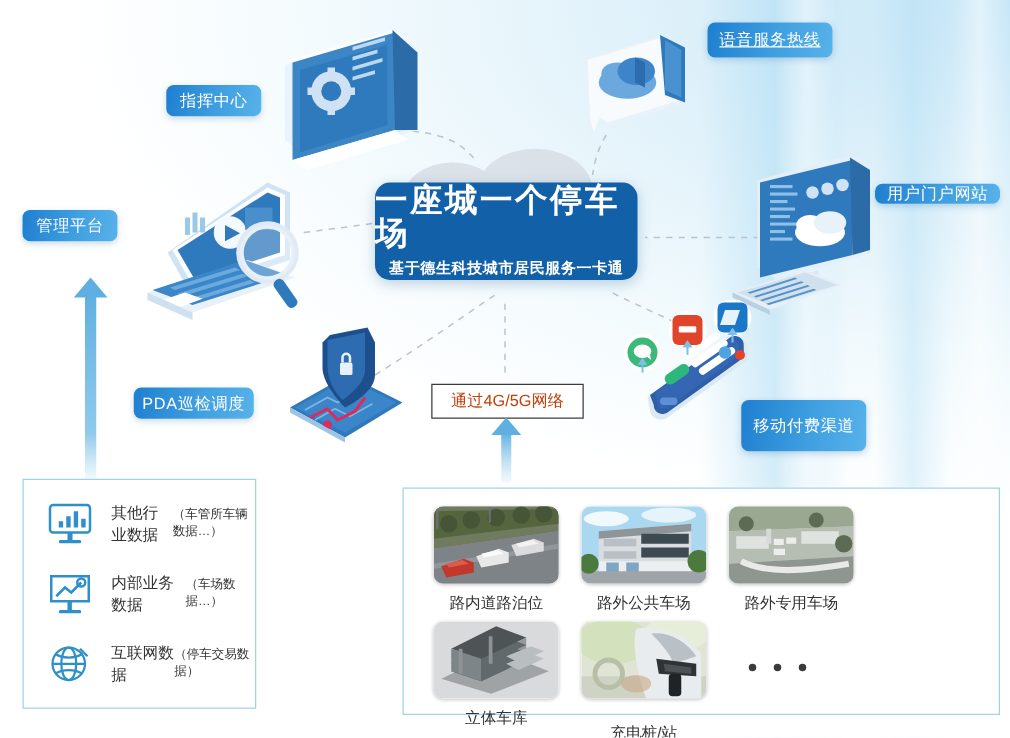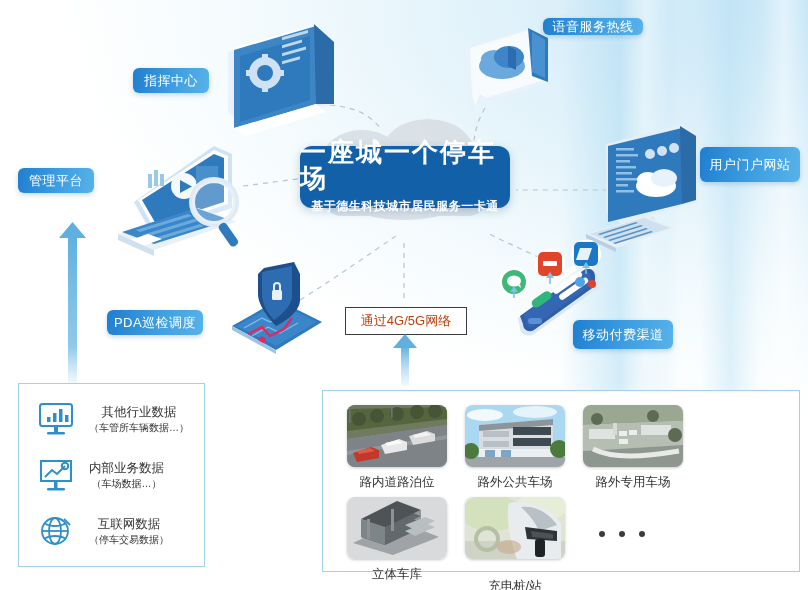--- a/index.html
+++ b/index.html
@@ -50,21 +50,21 @@
   .netbox{
     position:absolute;background:#fff;border:1.5px solid #3c3c3c;
     display:flex;align-items:center;justify-content:center;
     font-size:13px;color:#c2410c;white-space:nowrap;
   }
 
   
   .panel{position:absolute;border:1.5px solid #9fd3ea;background:#fff;}
   .src-row{position:absolute;display:flex;align-items:center;}
   .src-icon{width:46px;height:42px;flex:0 0 46px;display:flex;align-items:center;justify-content:center;}
-  .src-text{margin-left:10px;display:flex;flex-direction:column;align-items:center;}
+  .src-text{margin-left:10px;display:flex;flex-direction:row;align-items:center;}
   .src-t1{font-size:12.5px;color:#333;line-height:1.45;}
   .src-t2{font-size:10px;color:#333;line-height:1.45;}
 
   
   .thumb-wrap{position:absolute;display:flex;flex-direction:column;align-items:center;}
   .thumb{width:100px;height:62px;border-radius:8px;overflow:hidden;position:relative;
     box-shadow:0 1px 3px rgba(0,0,0,.22);}
   .thumb-label{margin-top:7px;font-size:12.5px;color:#333;white-space:nowrap;}
   .dots{position:absolute;display:flex;gap:14px;align-items:center;}
   .dots i{width:6px;height:6px;border-radius:50%;background:#3b3b3b;display:block;}
@@ -265,41 +265,41 @@
   <svg class="cloud-main" style="left:300px;top:108px;" width="210" height="140">
     <g fill="#d7dee4" opacity=".85">
       <ellipse cx="104" cy="70" rx="82" ry="42"></ellipse>
       <ellipse cx="62" cy="52" rx="40" ry="30"></ellipse>
       <ellipse cx="128" cy="44" rx="46" ry="33"></ellipse>
       <ellipse cx="160" cy="66" rx="38" ry="28"></ellipse>
       <rect x="22" y="66" width="166" height="42" rx="20"></rect>
     </g>
   </svg>
 
-  <div class="banner" style="left:300px;top:146px;width:210px;height:62px;">
+  <div class="banner" style="left:300px;top:146px;width:210px;height:78px;">
     <div class="banner-title">一座城一个停车场</div>
     <div class="banner-sub">基于德生科技城市居民服务一卡通</div>
   </div>
 
   <div class="tag" style="left:133px;top:24px;width:76px;height:25px;margin-top:44px;">
     <span>指挥中心</span>
   </div>
-  <div class="tag" style="left:543px;top:18px;width:100px;height:17px;">
+  <div class="tag" style="left:566px;top:18px;width:100px;height:28px;text-decoration:underline;">
     <span>语音服务热线</span>
   </div>
   <div class="tag" style="left:18px;top:168px;width:76px;height:25px;">
     <span>管理平台</span>
   </div>
-  <div class="tag" style="left:700px;top:147px;width:100px;height:35px;">
+  <div class="tag" style="left:700px;top:147px;width:100px;height:16px;">
     <span>用户门户网站</span>
   </div>
   <div class="tag" style="left:107px;top:310px;width:96px;height:25px;">
     <span>PDA巡检调度</span>
   </div>
-  <div class="tag" style="left:573px;top:320px;width:100px;height:29px;justify-content:center;">
+  <div class="tag" style="left:593px;top:320px;width:100px;height:41px;justify-content:center;">
     <span>移动付费渠道</span>
   </div>
 
   <div class="netbox" style="left:345px;top:307px;width:120px;height:26px;">
     <span>通过4G/5G网络</span>
   </div>
   <svg class="uparrow" style="left:390px;top:334px;" width="30" height="52">
     <defs>
       <linearGradient id="ar1" x1="0" y1="1" x2="0" y2="0">
         <stop offset="0%" stop-color="#9ed2ee" stop-opacity=".15"></stop>

